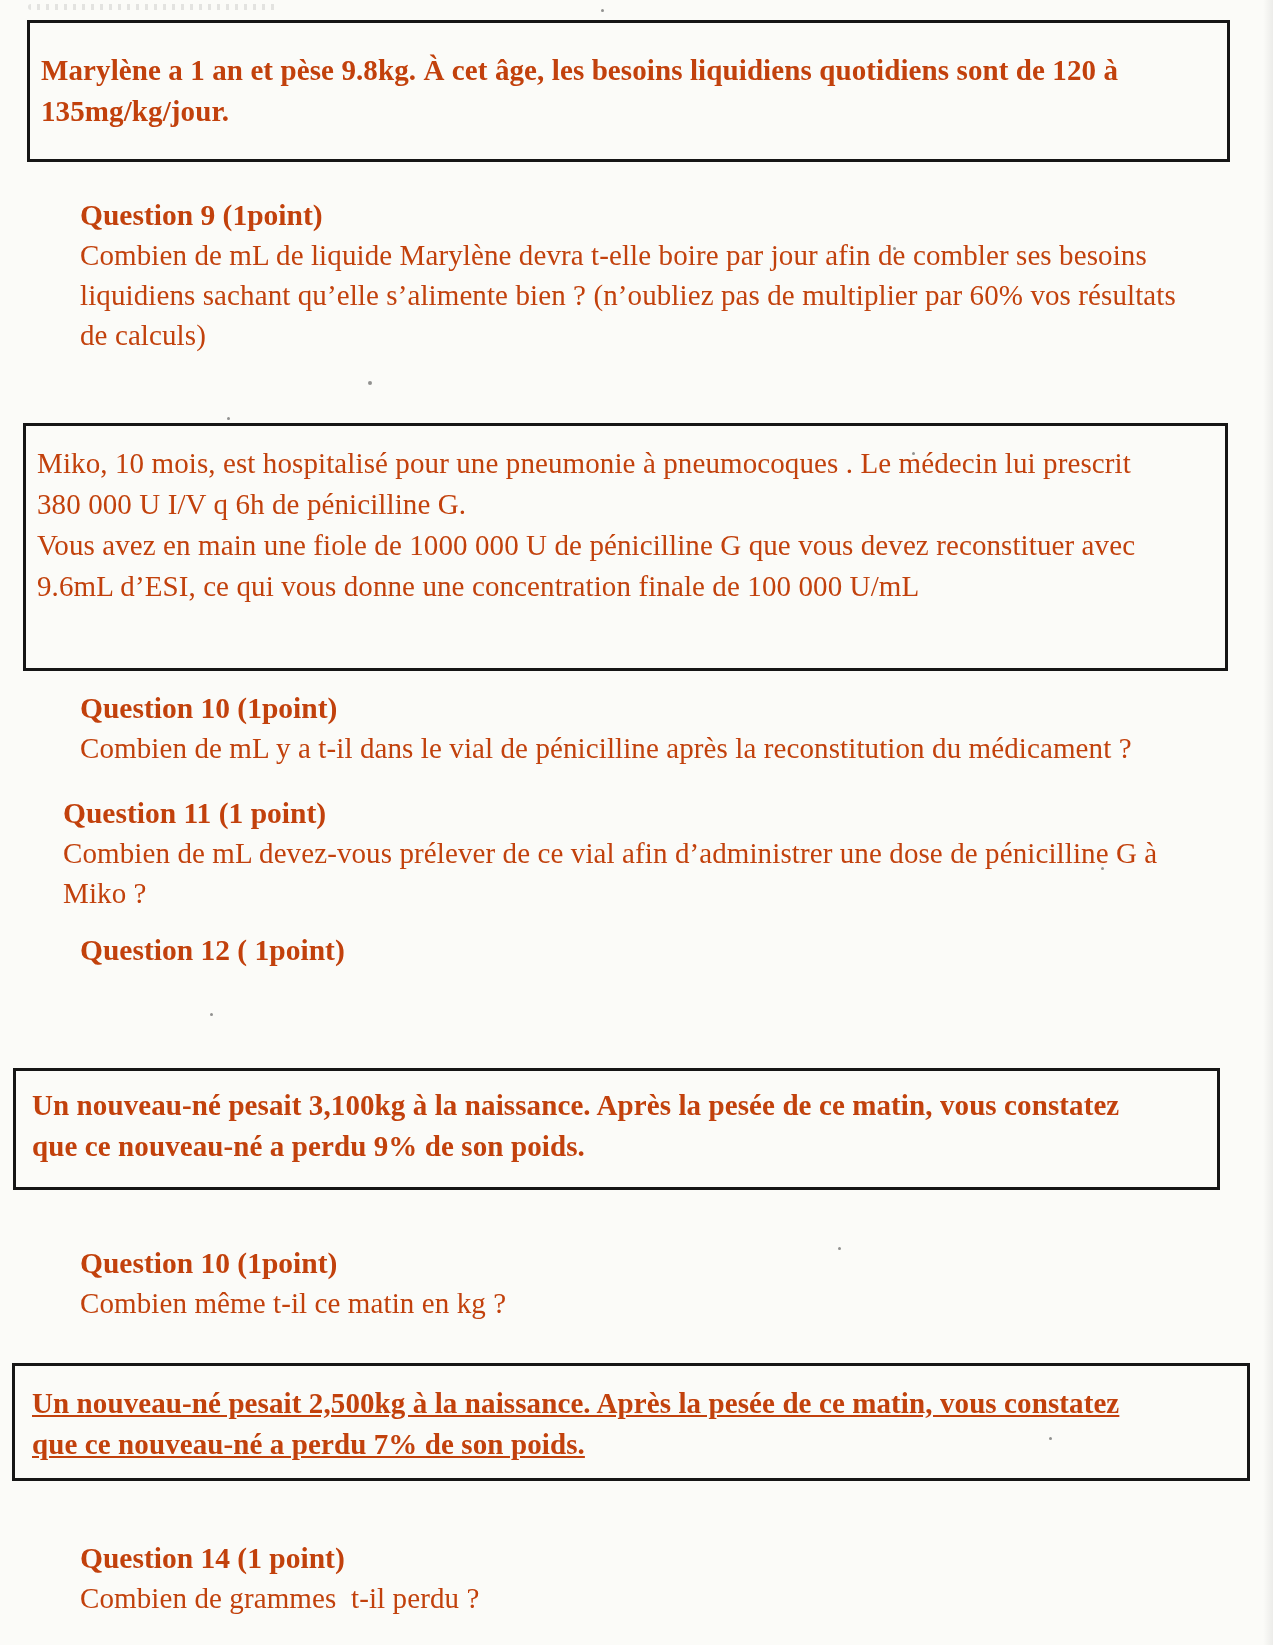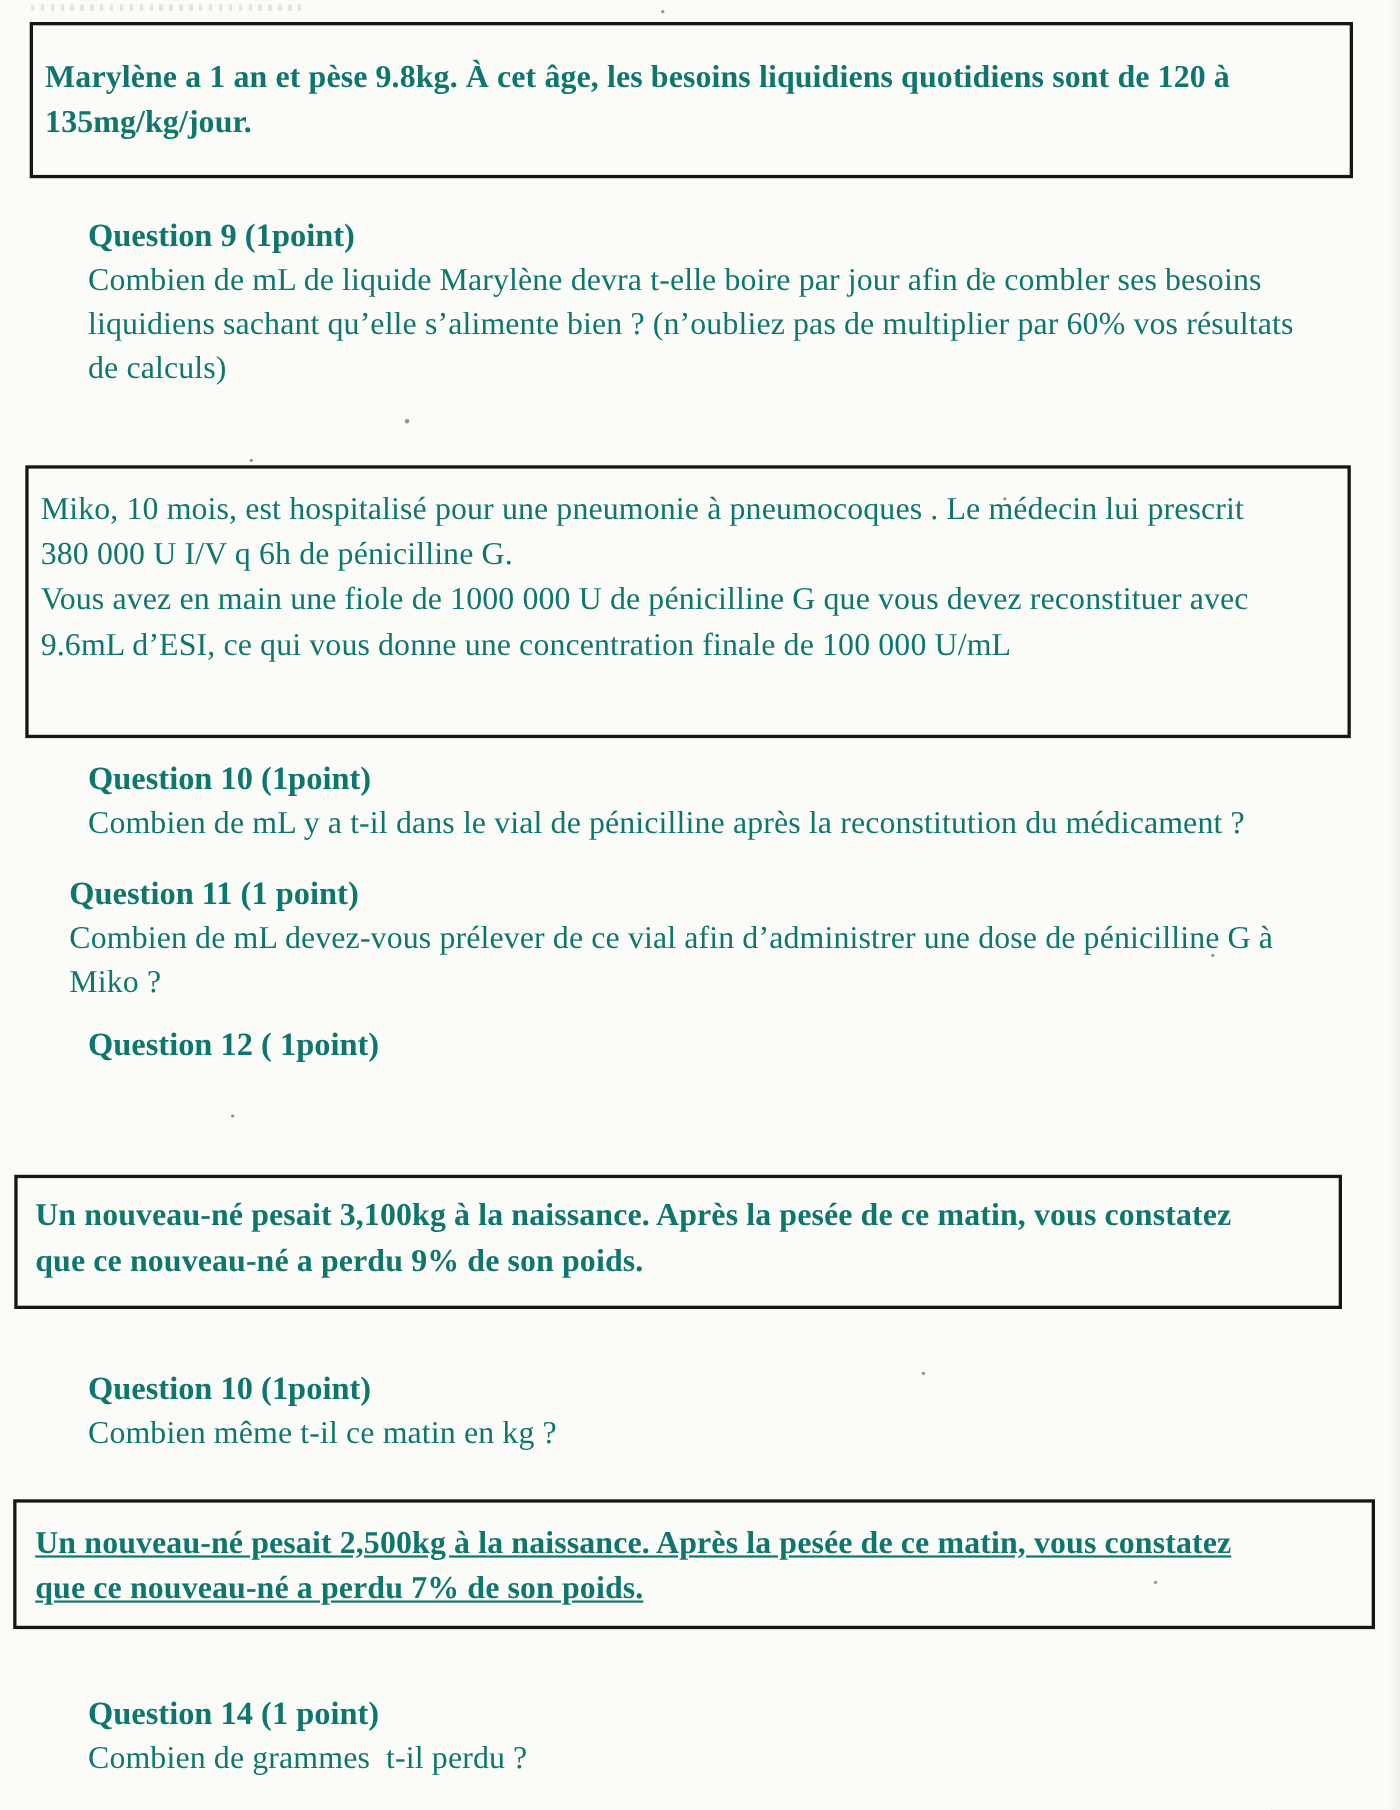--- a/index.html
+++ b/index.html
@@ -8,21 +8,21 @@
     background: #e9e9e6;
   }
   .page {
     position: relative;
     width: 1273px;
     height: 1645px;
     margin: 0 auto;
     background: #fbfbf8;
     overflow: hidden;
     font-family: "Liberation Serif", "DejaVu Serif", serif;
-    color: #0f766e;
+    color: #c2410c;
   }
   
   .scan-edge {
     position: absolute;
     top: 0; right: 0;
     width: 10px; height: 100%;
     background: linear-gradient(to right, rgba(0,0,0,0), rgba(0,0,0,0.06));
     pointer-events: none;
   }
   .scan-smudge {

